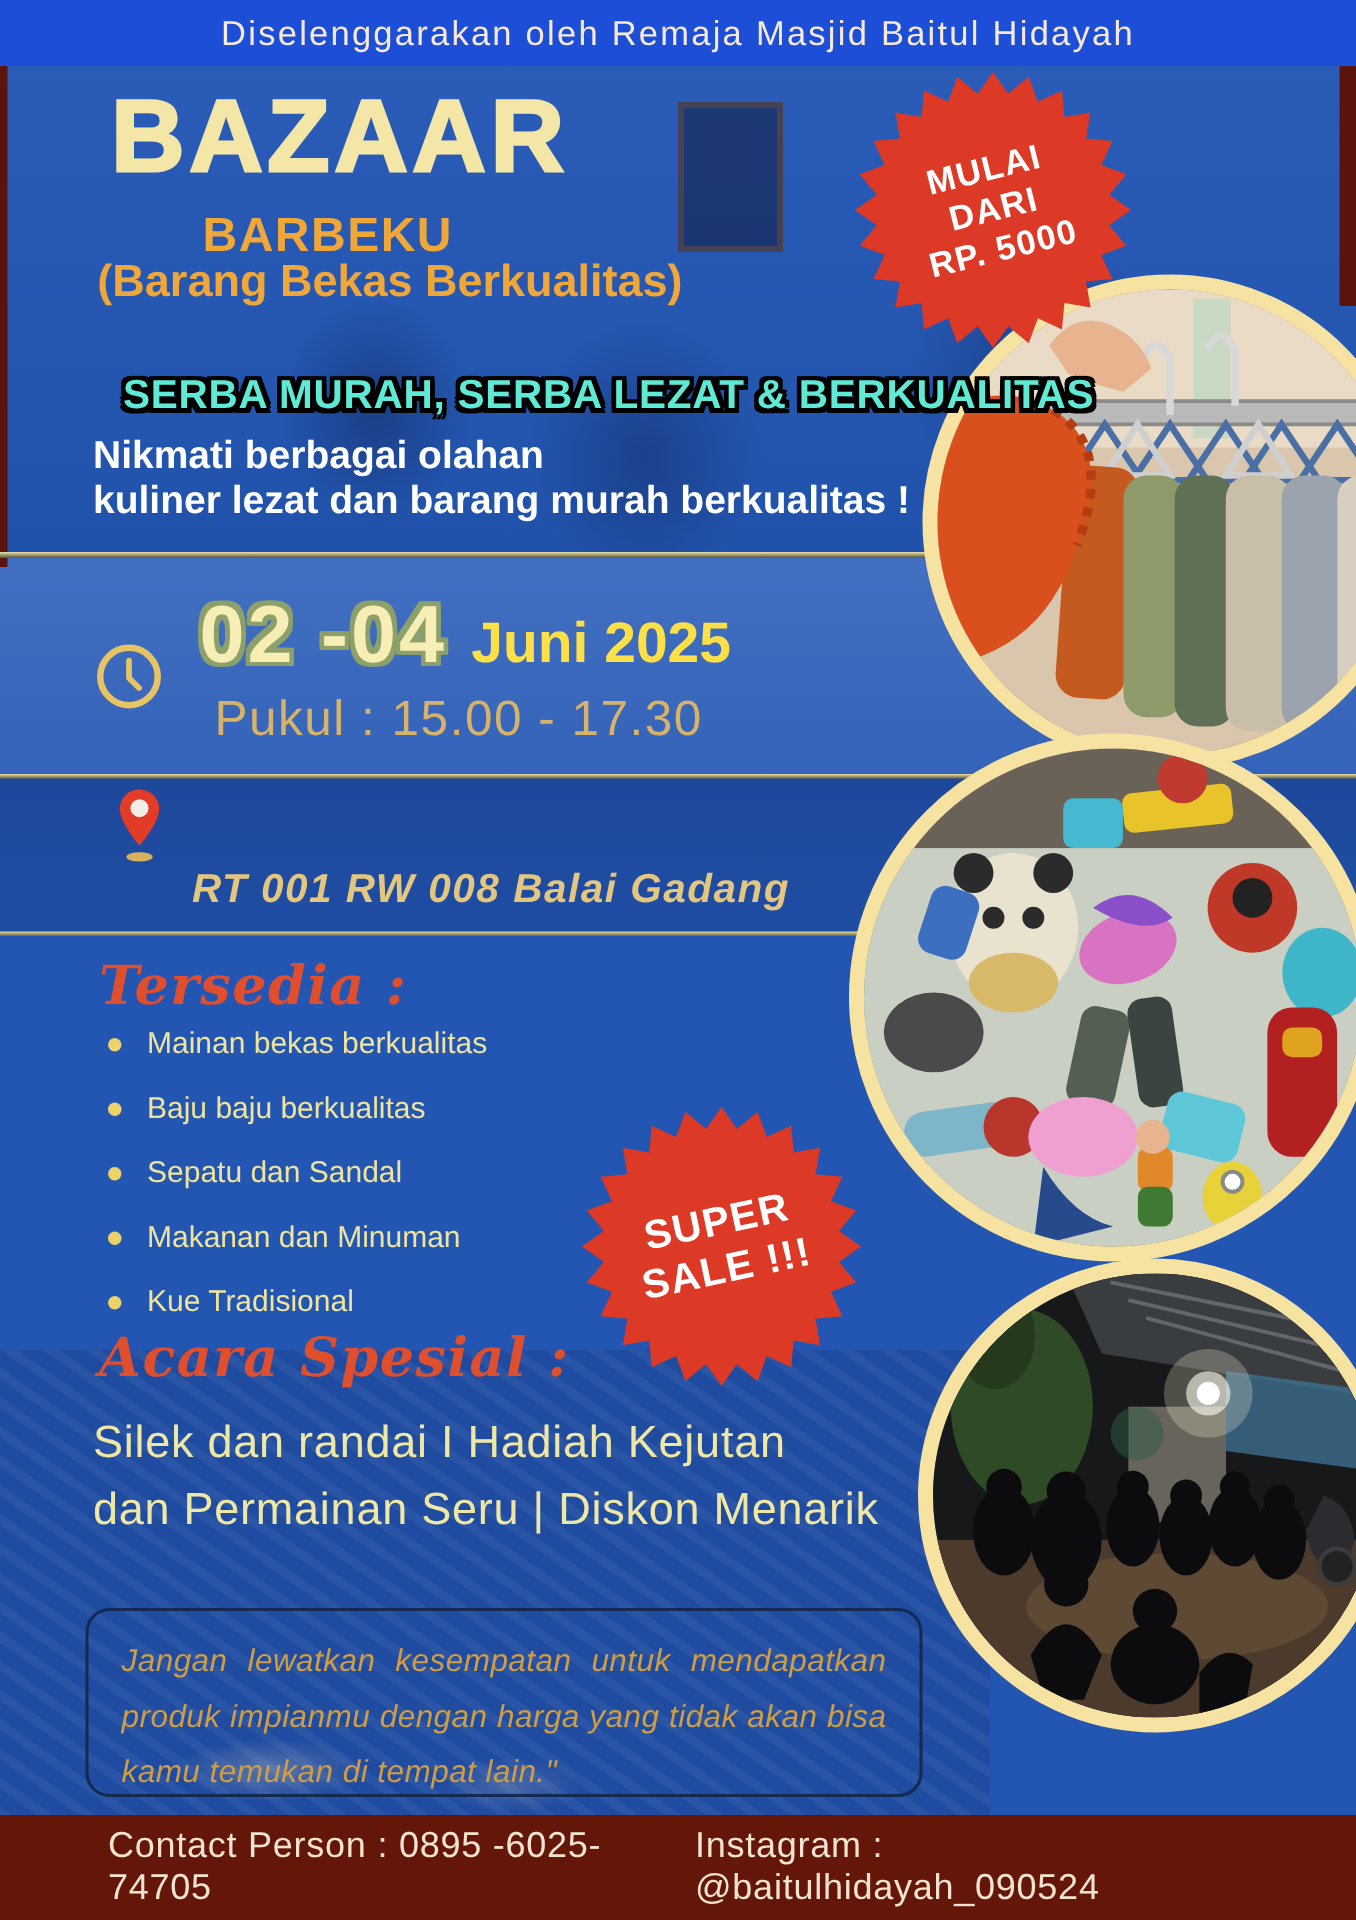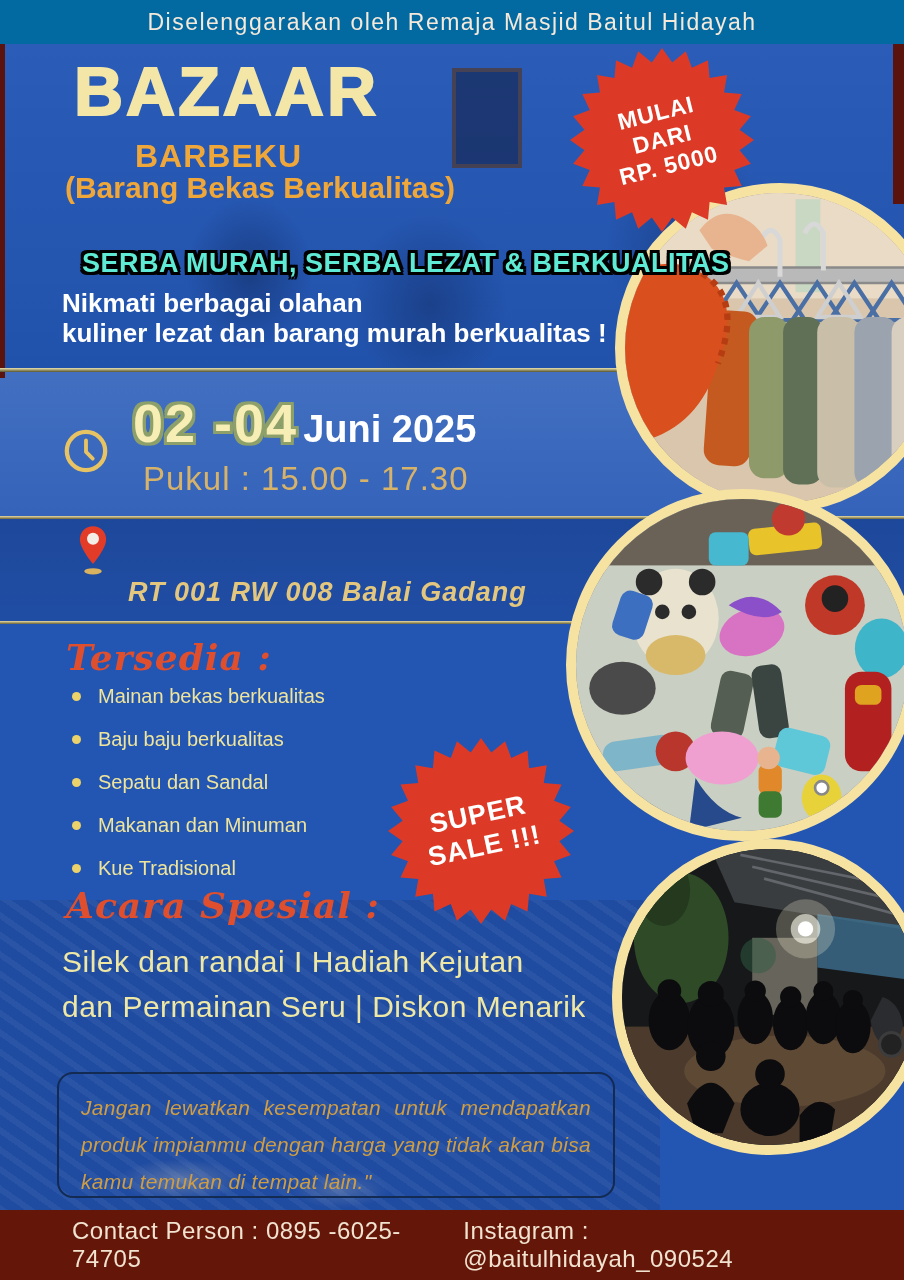--- a/index.html
+++ b/index.html
@@ -56,21 +56,21 @@
     background:
       radial-gradient(90px 30px at 180px 40px, rgba(220,210,190,.3), transparent 70%),
       radial-gradient(70px 26px at 340px 50px, rgba(220,210,190,.22), transparent 70%);
   }
   .divider{position:absolute;left:0;width:904px;z-index:2;}
   .div1{top:368px;height:4px;background:linear-gradient(180deg,#ece2b0,#55532e);}
   .div2{top:516px;height:3px;background:linear-gradient(180deg,#e7dda6,#6b6239);}
   .div3{top:621px;height:3px;background:linear-gradient(180deg,#e7dda6,#6b6239);}
   
   .topbar{
-    left:0;top:0;width:904px;height:44px;background:#0369a1;z-index:5;
+    left:0;top:0;width:904px;height:44px;background:#1d4ed8;z-index:5;
     display:flex;align-items:center;justify-content:center;
     color:#f5e9da;font-size:23px;letter-spacing:1.5px;font-weight:500;
   }
   .bottombar{
     left:0;top:1210px;width:904px;height:70px;background:#641709;z-index:5;
     display:flex;align-items:center;justify-content:space-between;
     padding:0 45px 0 72px;box-sizing:border-box;
     color:#f2e3d1;font-size:24px;letter-spacing:.5px;
   }
   
@@ -116,21 +116,21 @@
   .outline-sage{
     text-shadow:-3px -3px 0 #8ea06a,3px -3px 0 #8ea06a,-3px 3px 0 #8ea06a,3px 3px 0 #8ea06a,
       -3px 0 0 #8ea06a,3px 0 0 #8ea06a,0 -3px 0 #8ea06a,0 3px 0 #8ea06a;
   }
   .tag-head{left:62px;top:248px;font-size:27px;font-weight:800;color:#5eead4;letter-spacing:.5px;padding-left:20px;}
   .tag-l1{left:62px;top:288px;font-size:26px;font-weight:700;color:#fff;}
   .tag-l2{left:62px;top:318px;font-size:26px;font-weight:700;color:#fff;}
   .clock{left:63px;top:428px;width:46px;height:46px;}
   .date-row{left:133px;top:392px;display:flex;align-items:baseline;}
   .date-big{font-size:54px;font-weight:800;color:#f6eeb4;letter-spacing:2px;}
-  .date-rest{font-size:38px;font-weight:800;color:#ffffff;margin-left:5px;}
+  .date-rest{font-size:38px;font-weight:800;color:#fde047;margin-left:16px;}
   .time-row{left:143px;top:460px;font-size:33px;font-weight:400;color:#d7b269;letter-spacing:1px;}
   .pin{left:78px;top:524px;width:30px;height:52px;}
   .venue-name{left:130px;top:528px;font-size:28px;font-weight:700;color:#e7c364;letter-spacing:.5px;}
   .venue-addr{left:128px;top:577px;font-size:27px;font-weight:700;font-style:italic;color:#e3c77e;letter-spacing:1px;}
   .script-head{
     font-family:"DejaVu Serif", serif;font-style:italic;font-weight:700;
     font-size:36px;color:#df4f2e;letter-spacing:1px;z-index:5;
   }
   .avail-head{left:66px;top:636px;}
   .special-head{left:66px;top:884px;}

